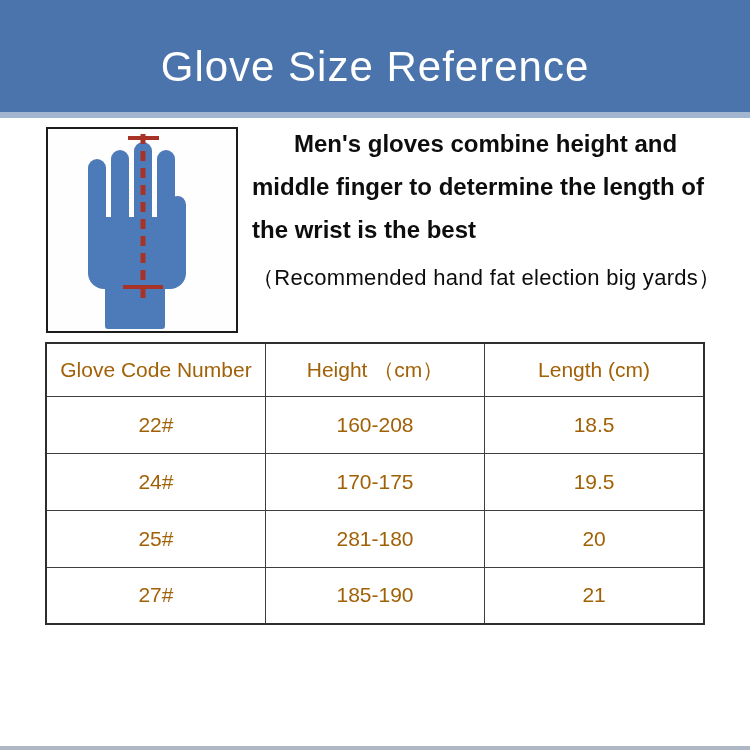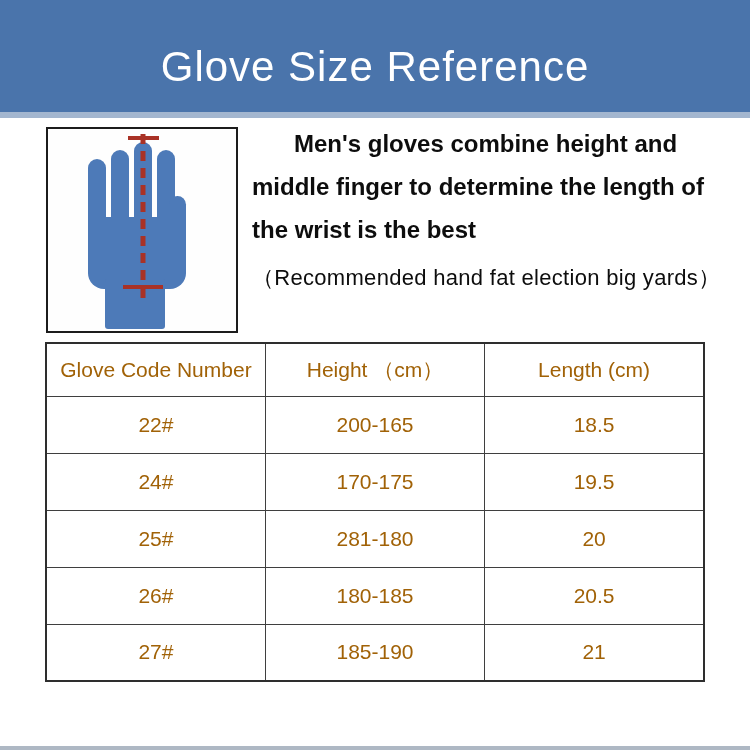--- a/index.html
+++ b/index.html
@@ -144,39 +144,34 @@
     <thead>
       <tr>
         <th>Glove Code Number</th>
         <th>Height （cm）</th>
         <th>Length (cm)</th>
       </tr>
     </thead>
     <tbody>
       <tr>
         <td>22#</td>
-        <td>200-165</td>
+        <td>160-208</td>
         <td>18.5</td>
       </tr>
       <tr>
         <td>24#</td>
         <td>170-175</td>
         <td>19.5</td>
       </tr>
       <tr>
         <td>25#</td>
         <td>281-180</td>
         <td>20</td>
       </tr>
       <tr>
-        <td>26#</td>
-        <td>180-185</td>
-        <td>20.5</td>
-      </tr>
-      <tr>
         <td>27#</td>
         <td>185-190</td>
         <td>21</td>
       </tr>
     </tbody>
   </table>
 
   <div class="bottom-strip"></div>
 </div>
 

